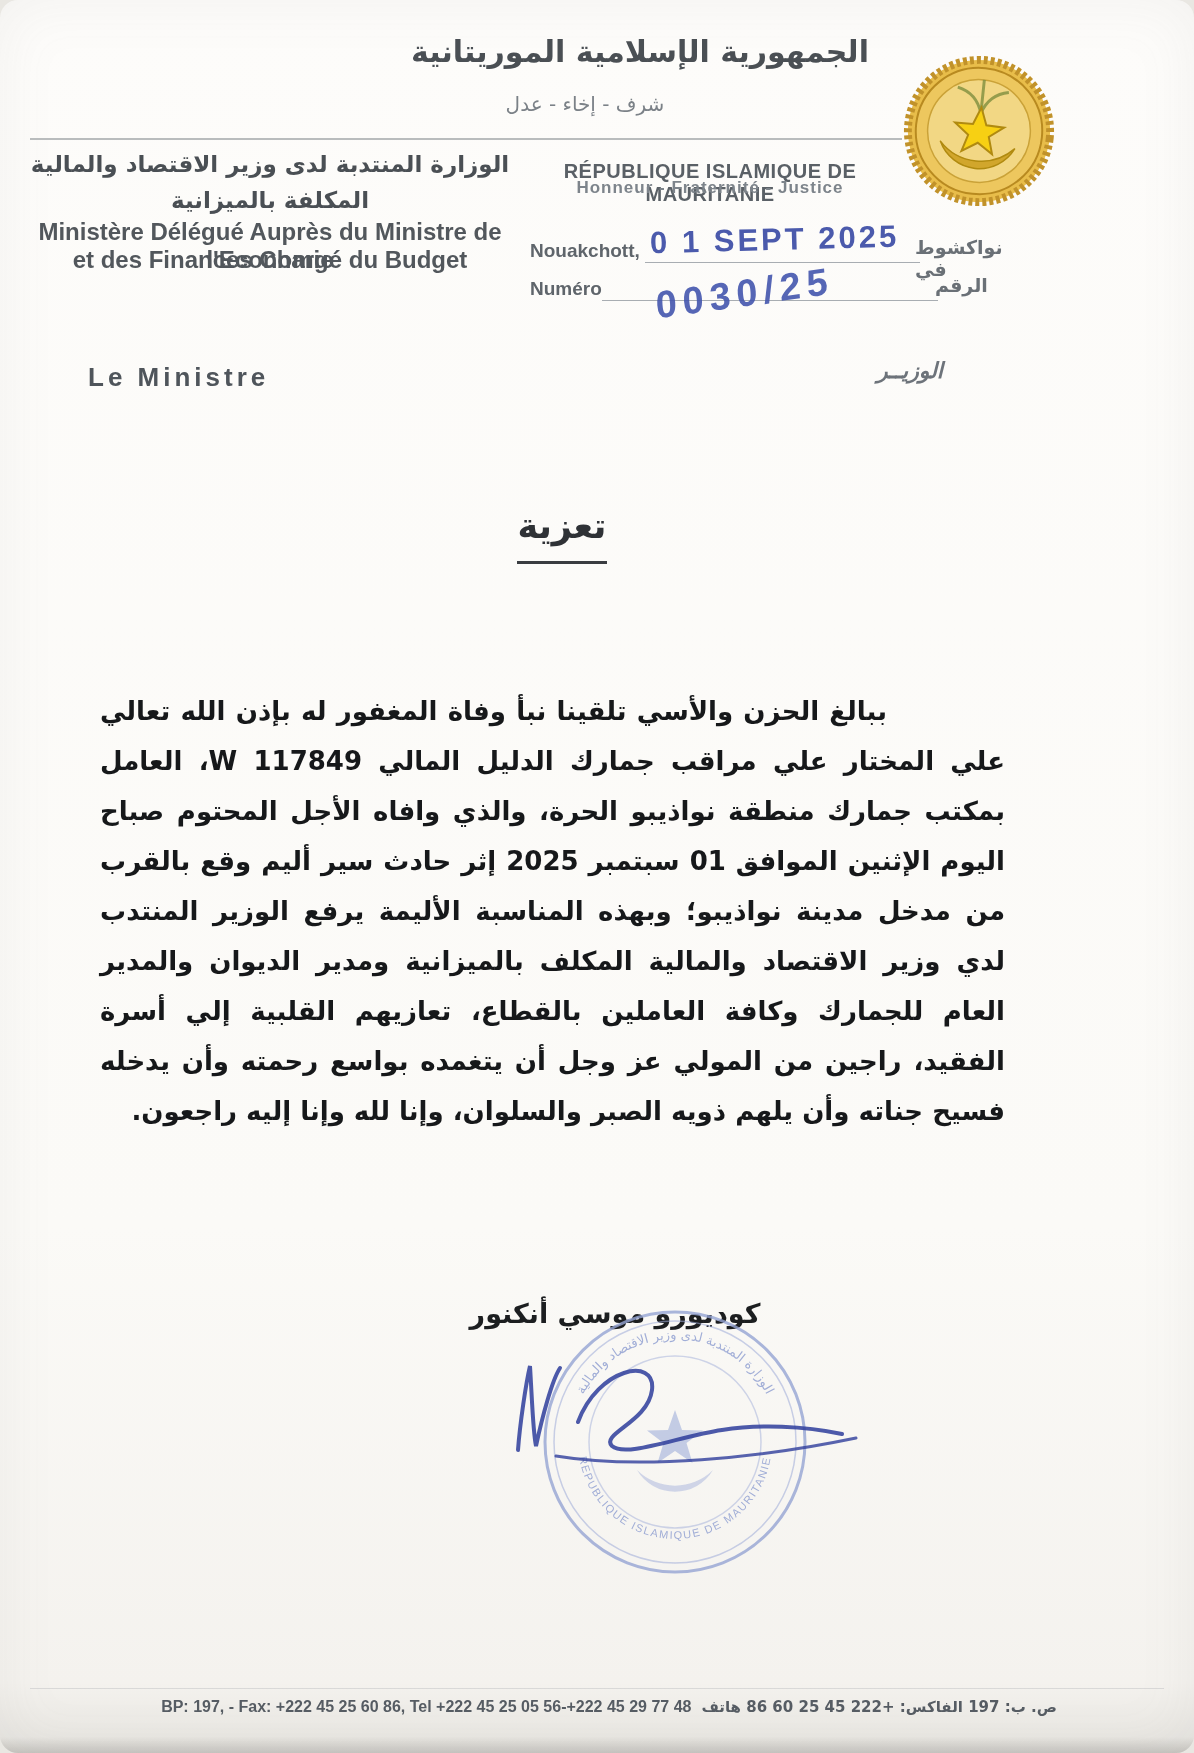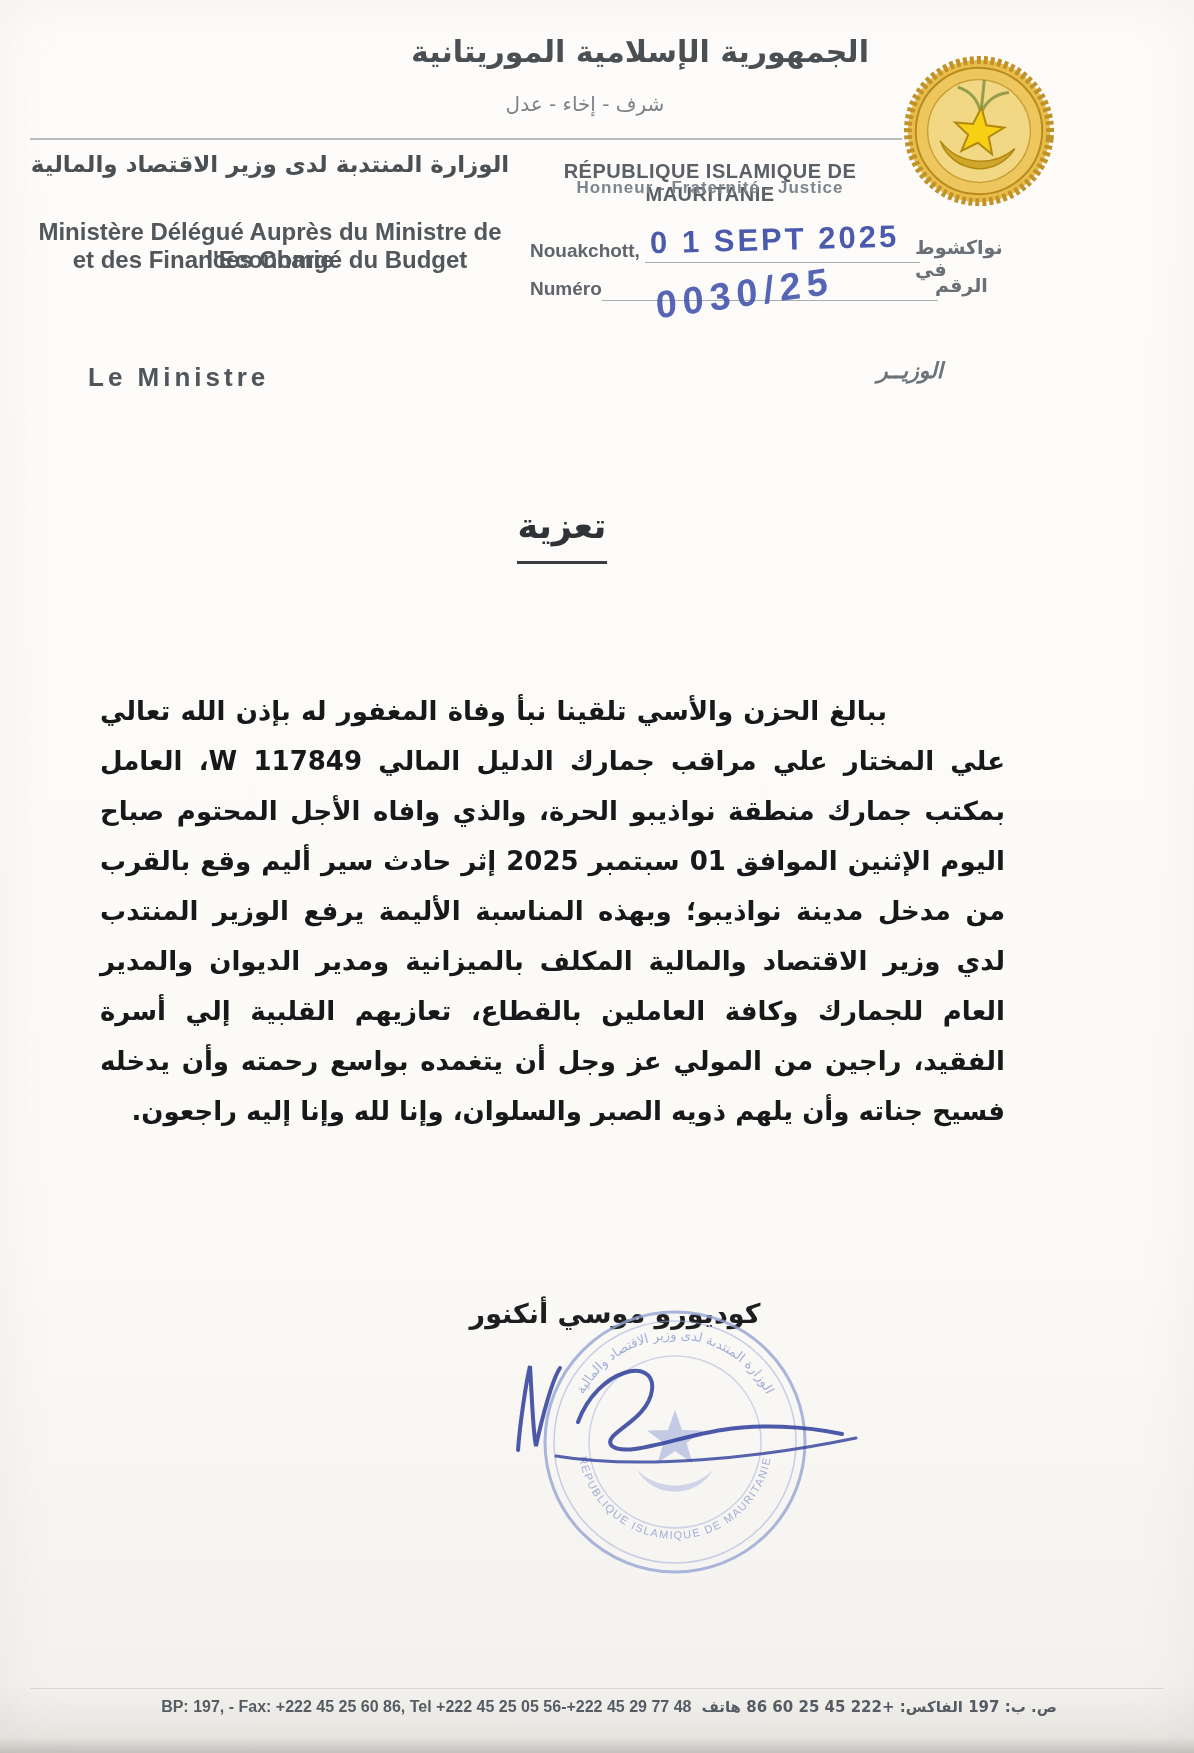--- a/index.html
+++ b/index.html
@@ -2,20 +2,21 @@
 <html lang="fr"><head>
 <meta charset="utf-8">
 <style>
   html,body{margin:0;padding:0;background:#e9e7e2;}
   .page{
     position:relative;width:1194px;height:1753px;margin:0 auto;
     background:linear-gradient(180deg,#fdfcfa 0%,#fbfaf7 70%,#f4f2ee 96%,#e6e4df 100%);
     overflow:hidden;
     font-family:"Liberation Sans",sans-serif;
     box-shadow:inset 0 0 60px rgba(120,120,115,0.08);
+    border-radius:18px;
   }
   .abs{position:absolute;}
   .ar{font-family:"DejaVu Sans",sans-serif;direction:rtl;}
   .center{text-align:center;}
   .republic-ar{font-size:30px;font-weight:bold;color:#4a4f54;letter-spacing:0.5px;}
   .motto-ar{font-size:20px;color:#7b8187;}
   .ministry-ar{font-size:23px;font-weight:bold;color:#4a4f54;line-height:36px;}
   .ministry-fr{font-size:24px;font-weight:bold;color:#52575c;line-height:28px;}
   .republic-fr{font-size:20px;font-weight:bold;color:#5a6066;letter-spacing:0.5px;}
   .motto-fr{font-size:17px;font-weight:bold;color:#7d848b;letter-spacing:1px;}
@@ -65,20 +66,21 @@
     <circle cx="80" cy="80" r="64" fill="#edc75e" stroke="#b88a20" stroke-width="2"></circle>
     <circle cx="80" cy="80" r="52" fill="#f2d784" stroke="#caa238" stroke-width="1.5"></circle>
     <path d="M 42,94 A 42,42 0 0 0 118,94 A 52,52 0 0 1 42,94 Z" fill="#d1a62c" stroke="#b08a10" stroke-width="1.5"></path>
     <path d="M 80,62 C 75,46 64,40 54,38 M 80,62 C 80,44 80,36 80,28 M 80,62 C 85,46 96,40 106,38" fill="none" stroke="#7e8f3e" stroke-width="3" opacity="0.8"></path>
     <polygon points="80,56 86.8,73.5 105,74 90.5,85 95.6,102 80,92 64.4,102 69.5,85 55,74 73.2,73.5" fill="#f7d013" stroke="#b08a10" stroke-width="2"></polygon>
   </svg>
 
   <div class="abs rule" style="left:30px;top:138px;width:872px;"></div>
 
   <div class="abs ar ministry-ar center" style="left:30px;top:146px;width:480px;">الوزارة المنتدبة لدى وزير الاقتصاد والمالية</div>
+  <div class="abs ar ministry-ar center" style="left:30px;top:182px;width:480px;">المكلفة بالميزانية</div>
   <div class="abs ministry-fr center" style="left:20px;top:218px;width:500px;">Ministère Délégué Auprès du Ministre de l'Economie</div>
   <div class="abs ministry-fr center" style="left:20px;top:246px;width:500px;">et des Finances Chargé du Budget</div>
 
   <div class="abs republic-fr center" style="left:510px;top:160px;width:400px;">RÉPUBLIQUE ISLAMIQUE DE MAURITANIE</div>
   <div class="abs motto-fr center" style="left:510px;top:178px;width:400px;">Honneur - Fraternité - Justice</div>
 
   <div class="abs form-label" style="left:530px;top:240px;">Nouakchott,</div>
   <div class="abs thinline" style="left:645px;top:262px;width:275px;"></div>
   <div class="abs date-stamp" style="left:650px;top:222px;">0 1 SEPT 2025</div>
   <div class="abs ar form-label-ar" style="left:915px;top:236px;width:90px;text-align:left;">نواكشوط في</div>

